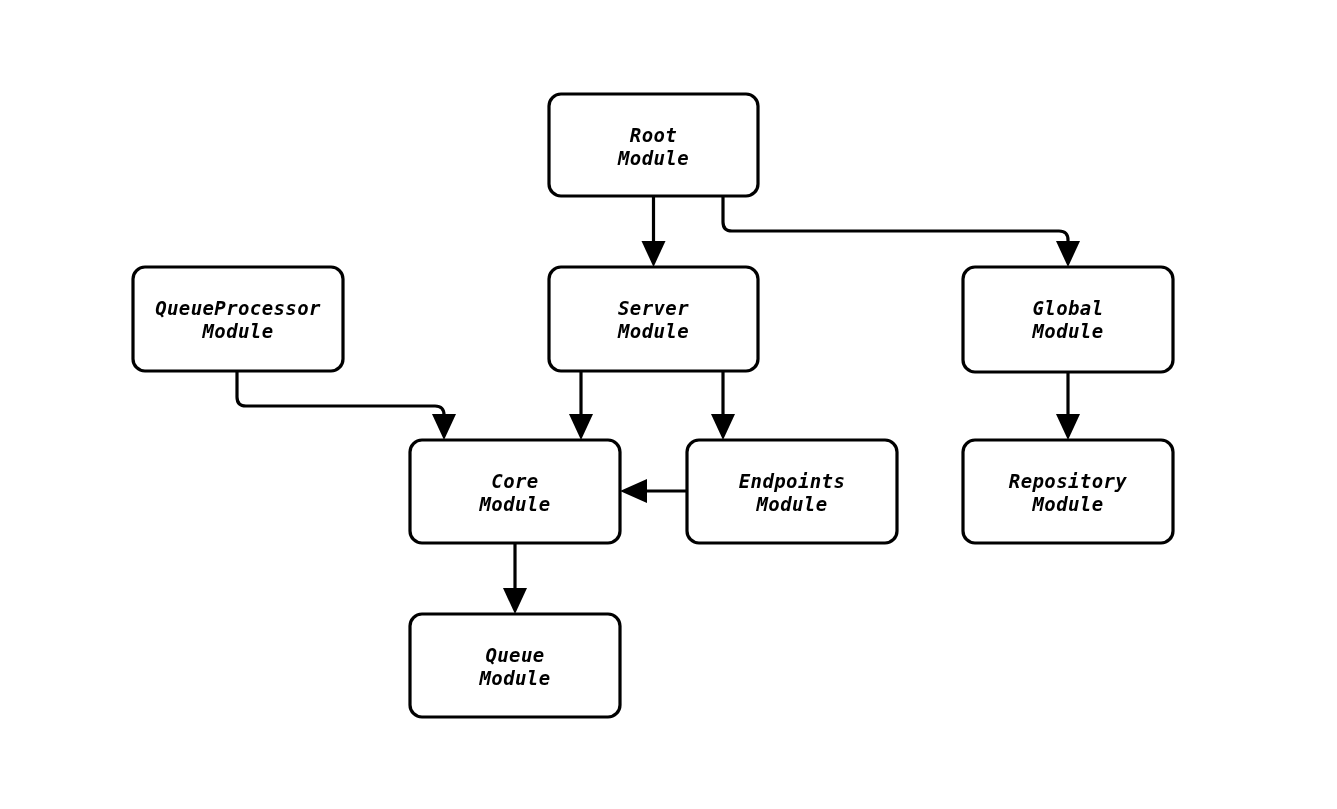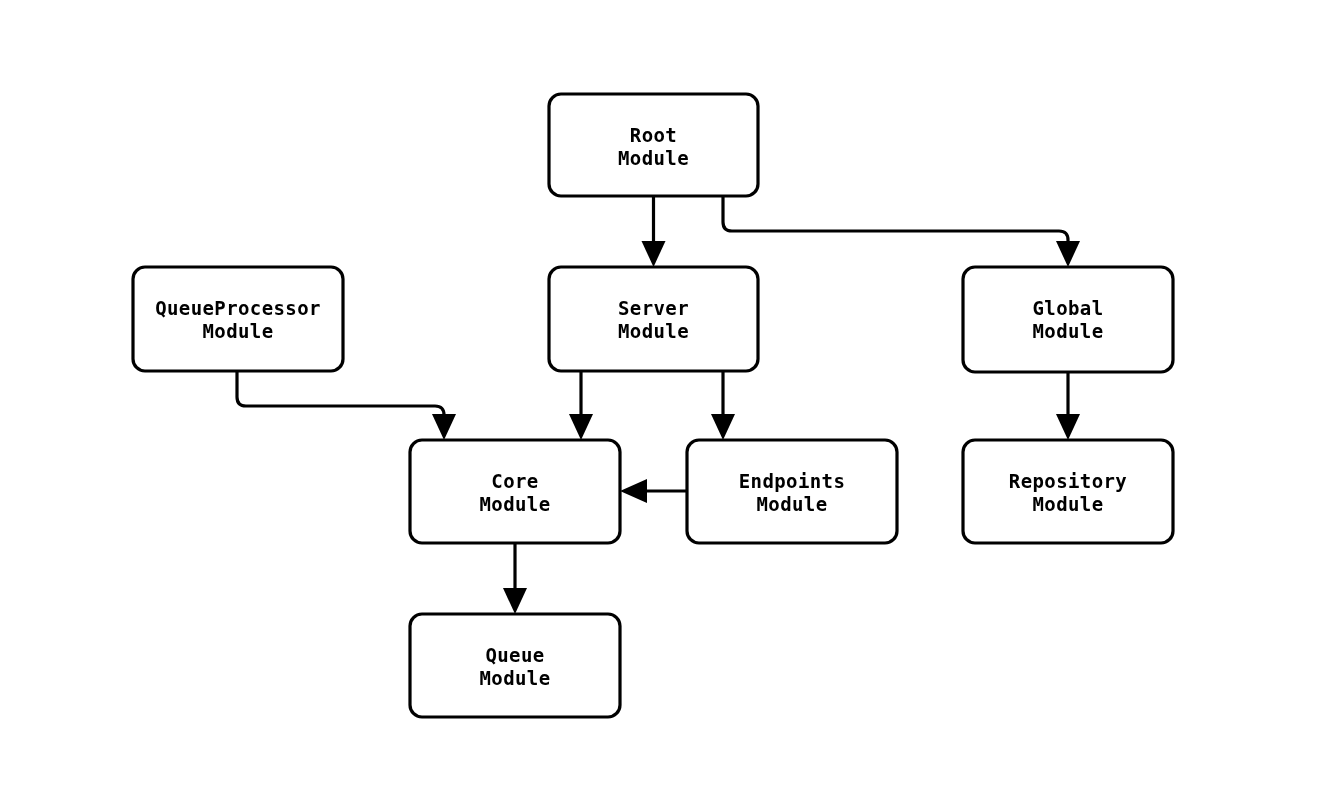--- a/index.html
+++ b/index.html
@@ -12,20 +12,21 @@
     width: 1337px;
     height: 809px;
     font-family: "DejaVu Sans Mono", "Liberation Mono", monospace;
     overflow: hidden;
   }
   #diagram-root {
     position: relative;
     width: 1337px;
     height: 809px;
     background: #ffffff;
+    font-style: italic;
   }
   svg#diagram-canvas {
     display: block;
     width: 1337px;
     height: 809px;
   }
   .node-box {
     fill: #ffffff;
     stroke: #000000;
     stroke-width: 3.2;

